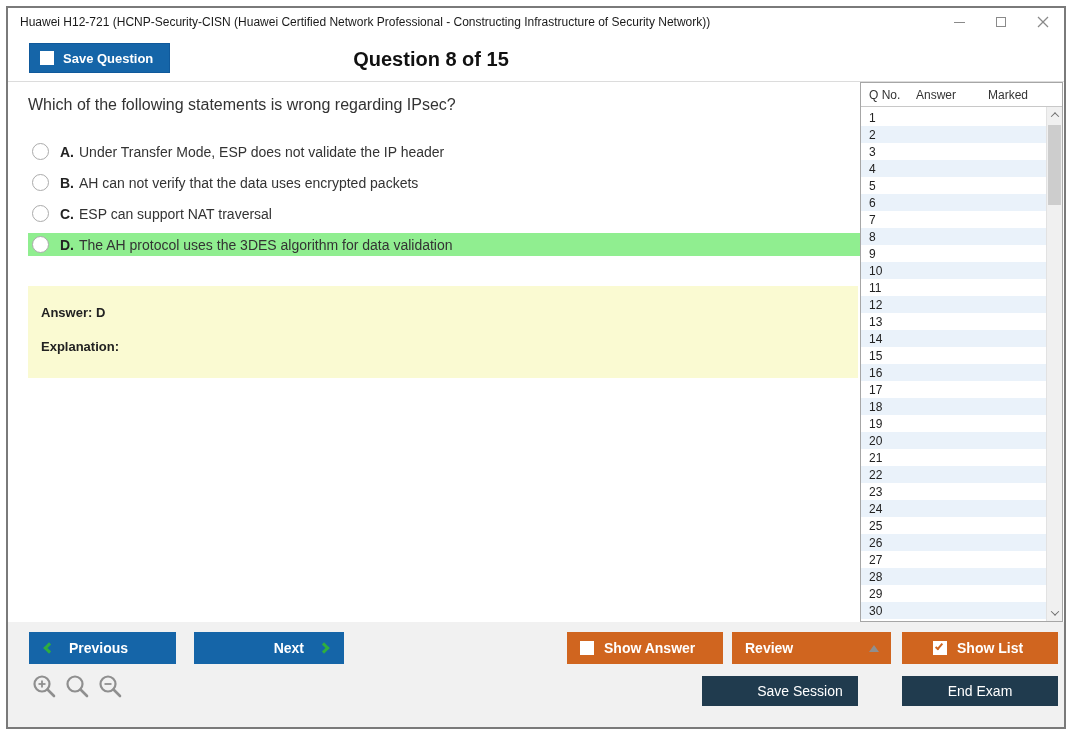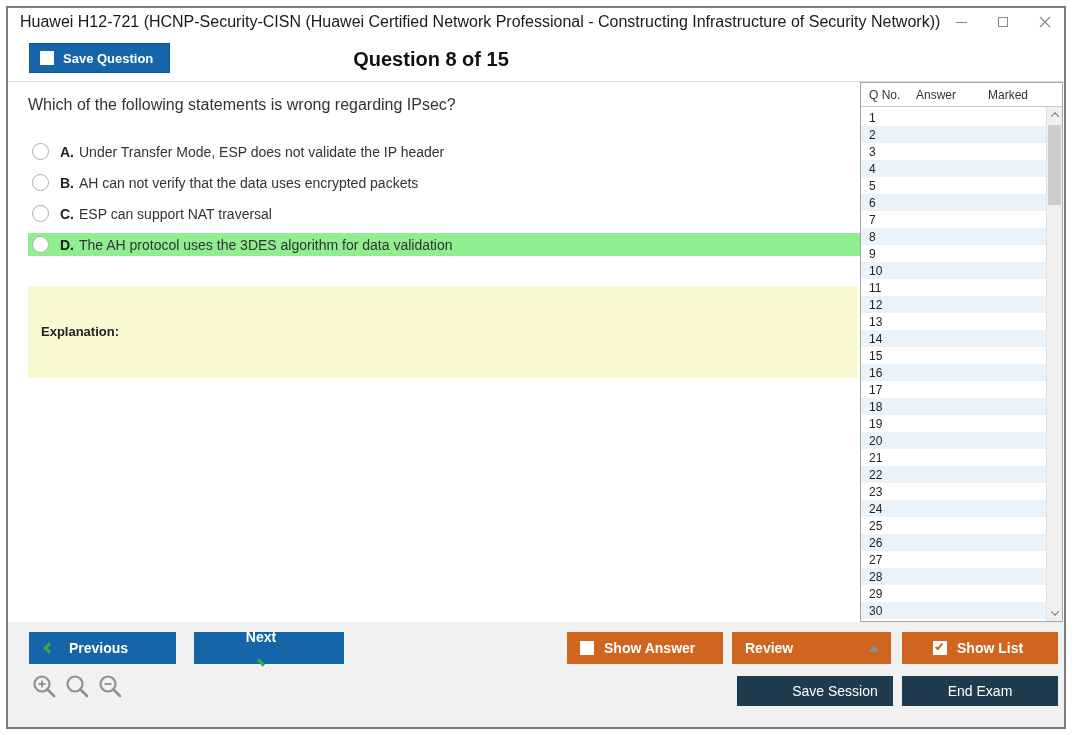--- a/index.html
+++ b/index.html
@@ -3,21 +3,21 @@
 <meta charset="utf-8">
 <style>
   * { margin:0; padding:0; box-sizing:border-box; }
   html,body { width:1075px; height:735px; background:#fff; font-family:"Liberation Sans", sans-serif; overflow:hidden; }
   .window {
     position:absolute; left:6px; top:6px; width:1060px; height:723px;
     border:2px solid #7a7a7a; background:#fff; display:flex; flex-direction:column;
   }
   
   .titlebar { height:28px; display:flex; align-items:center; background:#fff; flex:0 0 auto; }
-  .titlebar .title { font-size:16px; color:#1a1a1a; padding-left:12px; white-space:nowrap; }
+  .titlebar .title { font-size:12px; color:#1a1a1a; padding-left:12px; white-space:nowrap; }
   .titlebar .controls { margin-left:auto; display:flex; align-items:center; height:100%; }
   .ctrl { width:42px; height:100%; display:flex; align-items:center; justify-content:center; cursor:default; }
   .min-glyph { width:11px; height:1px; background:#8a8a8a; display:inline-block; }
   .max-glyph { width:10px; height:10px; border:1px solid #8a8a8a; display:inline-block; }
   
   .headerbar { height:46px; position:relative; border-bottom:1px solid #dcdcdc; flex:0 0 auto; background:#fff; }
   .mark-btn {
     position:absolute; left:21px; top:7px; height:30px; padding:0 16px 0 10px;
     background:#1565a8; border:1px solid #0f5globalthis9b; border:1px solid #0f599b; color:#fff; font-weight:bold; font-size:13px;
     display:flex; align-items:center; gap:9px; cursor:pointer; font-family:"Liberation Sans", sans-serif;
@@ -62,25 +62,25 @@
   
   .footer { flex:0 0 105px; background:#f1f1f1; position:relative; }
   .fbtn {
     position:absolute; height:32px; border:none; color:#fff; font-weight:bold; font-size:14px;
     display:flex; align-items:center; cursor:pointer; font-family:"Liberation Sans", sans-serif;
   }
   .blue { background:#1565a8; }
   .orange { background:#d0651f; }
   .navy { background:#203b4e; font-weight:normal; justify-content:center; }
   .btn-prev { left:21px; top:10px; width:147px; padding-left:16px; gap:16px; }
-  .btn-next { left:186px; top:10px; width:150px; justify-content:flex-end; padding-right:16px; gap:16px;flex-direction:column; }
+  .btn-next { left:186px; top:10px; width:150px; justify-content:flex-end; padding-right:16px; gap:16px; }
   .btn-showanswer { left:559px; top:10px; width:156px; padding-left:13px; gap:10px; }
   .btn-review { left:724px; top:10px; width:159px; padding-left:13px; }
   .btn-showlist { left:894px; top:10px; width:156px; padding-left:31px; gap:10px; }
-  .btn-save { left:729px; top:54px; width:156px; height:30px;padding-left:40px; }
+  .btn-save { left:694px; top:54px; width:156px; height:30px;padding-left:40px; }
   .btn-end { left:894px; top:54px; width:156px; height:30px; }
   .chev-left { width:8px; height:8px; border-left:3px solid #2fae3f; border-bottom:3px solid #2fae3f; transform:rotate(45deg); }
   .chev-right { width:8px; height:8px; border-right:3px solid #2fae3f; border-top:3px solid #2fae3f; transform:rotate(45deg); }
   .tri-up { position:absolute; right:12px; top:13px; width:0; height:0; border-left:5px solid transparent; border-right:5px solid transparent; border-bottom:7px solid #8f8f8f; }
   .check { position:absolute; left:4px; top:1px; width:4px; height:8px; border-right:2px solid #d0651f; border-bottom:2px solid #d0651f; transform:rotate(40deg); }
   .zoomtools { position:absolute; left:24px; top:52px; display:flex; gap:7px; }
   .ztool { cursor:pointer; }
 </style>
 </head>
 <body>
@@ -132,20 +132,21 @@
           <span class="letter">C.</span>
           <span class="otext">ESP can support NAT traversal</span>
         </div>
         <div class="option highlight">
           <span class="radio"></span>
           <span class="letter">D.</span>
           <span class="otext">The AH protocol uses the 3DES algorithm for data validation</span>
         </div>
       </div>
       <div class="answerbox">
+        <div class="ansline">Answer: D</div>
         <div class="expline">Explanation:</div>
       </div>
     </div>
 
     <div class="sidebar">
       <div class="listheader">
         <span class="lh-q">Q No.</span>
         <span class="lh-a">Answer</span>
         <span class="lh-m">Marked</span>
       </div>

